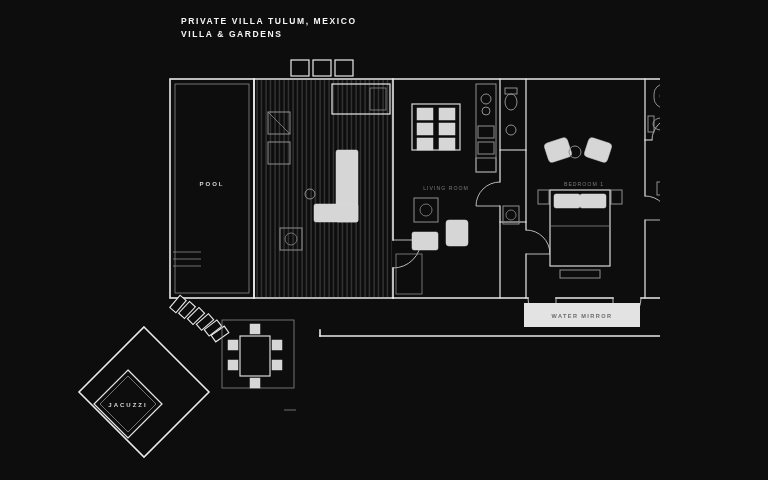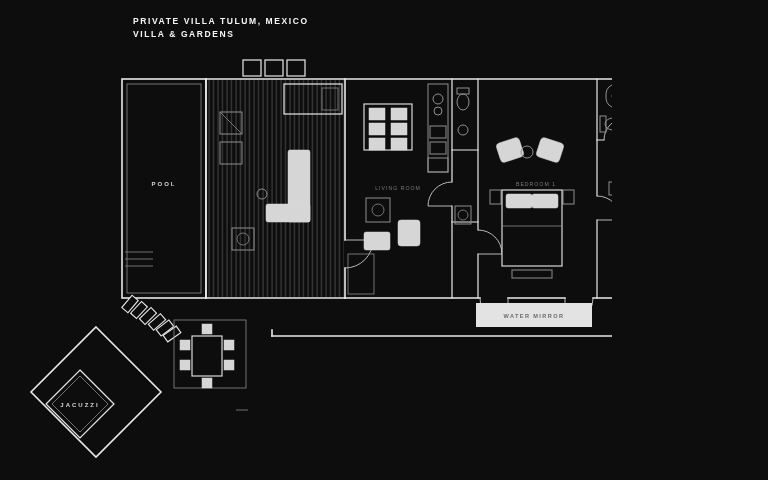--- a/index.html
+++ b/index.html
@@ -1,21 +1,21 @@
 <!DOCTYPE html>
 <html style="--bg: #0d0d0d; --wall: #e9e9e9; --thin: #8c8c8c; --furn: #8f8f8f; --furnStrong: #d9d9d9; --lite: #d6d6d6; --titleText: #f5f5f5; --labelText: #d6d6d6; --roomLabel: #8a8a8a; --wmFill: #e3e3e3; --wmText: #6b6b6b;"><head>
 <meta charset="utf-8">
 <style>
   :root{
     --bg:#0d0d0d; --wall:#e9e9e9; --thin:#8c8c8c; --furn:#8f8f8f;
     --furnStrong:#d9d9d9; --lite:#d6d6d6; --titleText:#f5f5f5;
     --labelText:#d6d6d6; --roomLabel:#8a8a8a; --wmFill:#e3e3e3; --wmText:#6b6b6b;
   }
   html,body{margin:0;padding:0;background:var(--bg);}
-  .stage{position:relative;width:612px;height:480px;background:var(--bg);overflow:hidden;}
+  .stage{position:relative;width:612px;height:480px;background:var(--bg);overflow:hidden;margin-left:48px;}
   svg{position:absolute;left:0;top:0;}
   svg text{font-family:"Liberation Sans", sans-serif;}
   .wall{stroke:var(--wall);fill:none;stroke-width:1.6;stroke-linecap:square;}
   .wall-med{stroke:var(--wall);fill:none;stroke-width:1.2;stroke-linecap:square;}
   .thin{stroke:var(--thin);fill:none;stroke-width:.8;}
   .arc{stroke:#c9c9c9;fill:none;stroke-width:.9;}
   .furn{stroke:var(--furn);fill:none;stroke-width:1;}
   .furn-strong{stroke:var(--furnStrong);fill:var(--bg);stroke-width:1.2;}
   .lite{fill:var(--lite);stroke:var(--furnStrong);stroke-width:.5;}
   .step{fill:var(--bg);stroke:var(--wall);stroke-width:1.1;}

